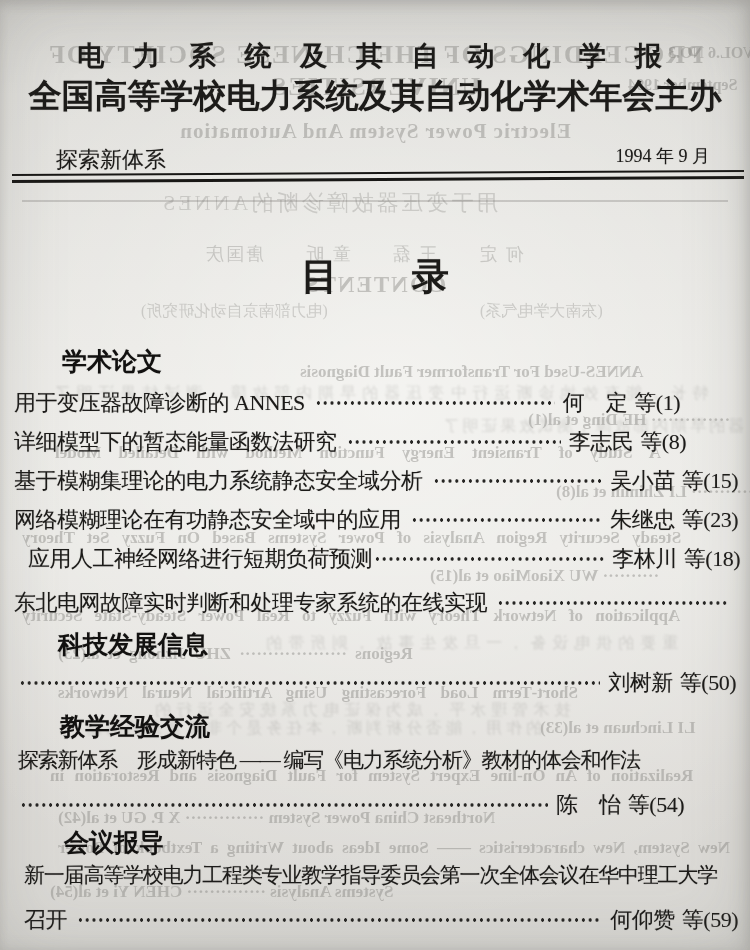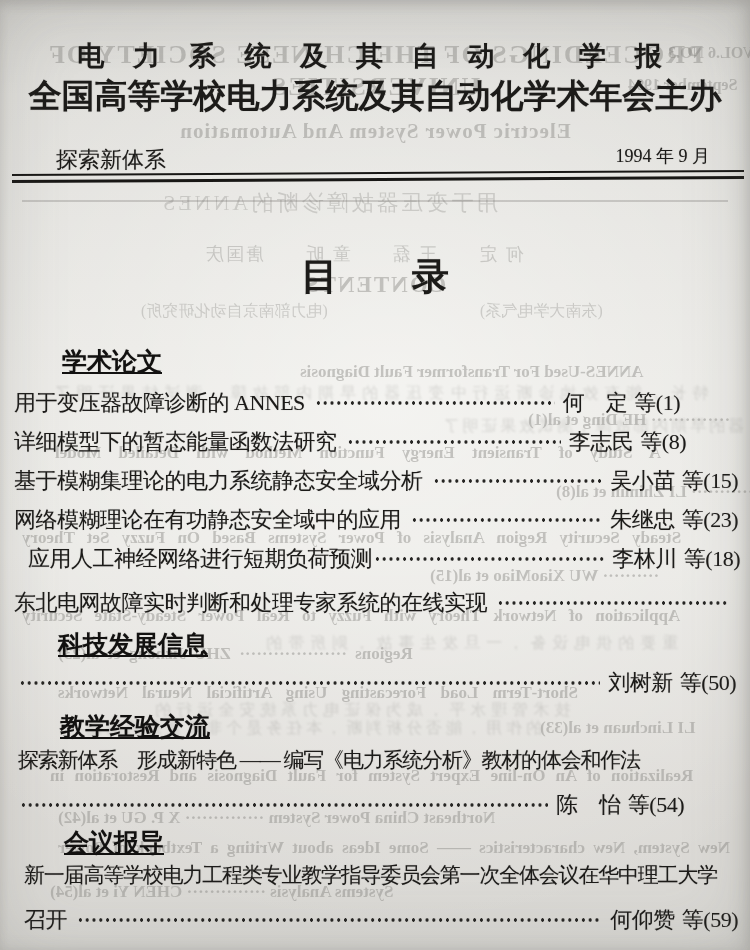--- a/index.html
+++ b/index.html
@@ -31,21 +31,21 @@
       font-size:27px;font-weight:bold;letter-spacing:11px;white-space:nowrap;}
   .t2{position:absolute;top:74px;left:0;width:750px;text-align:center;
       font-size:33px;font-weight:bold;letter-spacing:0;white-space:nowrap;}
   .vol{position:absolute;top:145px;left:56px;font-size:22px;}
   .date{position:absolute;top:144px;right:40px;font-size:18px;}
   .rule{position:absolute;top:172px;left:12px;right:6px;height:4px;
         border-top:2px solid #181715;border-bottom:3px solid #181715;transform:rotate(-0.3deg);}
   .mulu{position:absolute;top:252px;left:0;width:750px;text-align:center;
         font-size:37px;font-weight:bold;white-space:nowrap;}
   .sec{position:absolute;font-family:"Liberation Sans","DejaVu Sans",sans-serif;
-       font-weight:bold;font-size:25px;letter-spacing:0;color:#121110;white-space:nowrap;text-decoration:underline;}
+       font-weight:bold;font-size:25px;letter-spacing:0;color:#121110;white-space:nowrap;}
   .row{position:absolute;display:flex;align-items:baseline;font-size:22px;letter-spacing:-0.5px;white-space:nowrap;}
   .row .t{white-space:nowrap;}
   .row .leader{
     flex:1 1 auto;min-width:18px;height:16px;align-self:center;margin:0 8px 0 10px;
     background-image:radial-gradient(circle,#262523 1.5px,rgba(0,0,0,0) 1.9px);
     background-size:6.8px 16px;background-repeat:repeat-x;background-position:0 62%;
   }
   .row .a{white-space:nowrap;}
   .row .a .pg{margin-left:7px;}
   .wrapline{letter-spacing:-1.2px;font-size:21px;}

